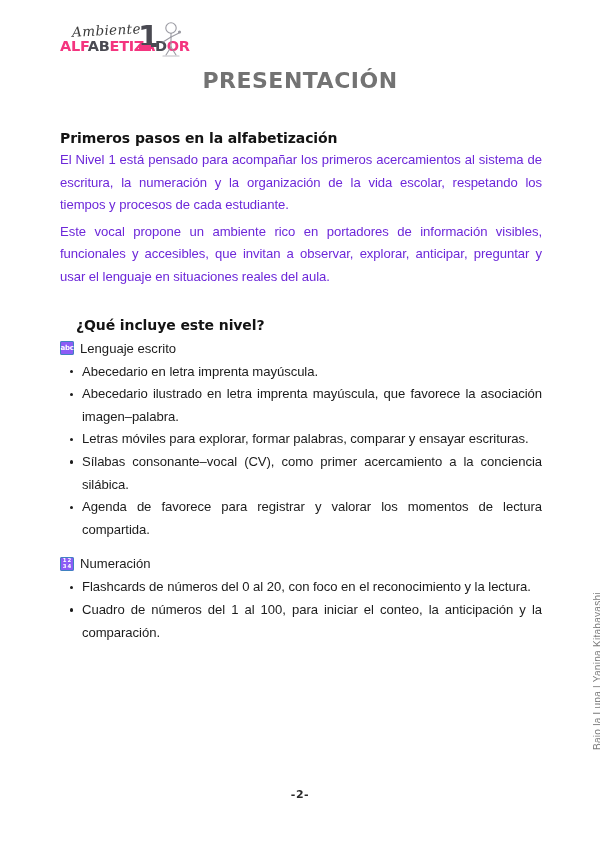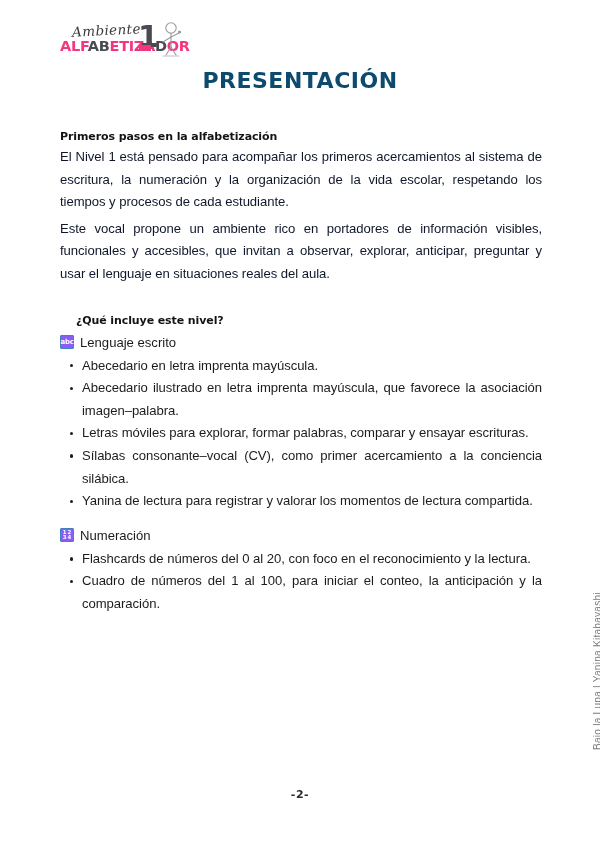--- a/index.html
+++ b/index.html
@@ -78,46 +78,46 @@
   .doc-title {
     position: absolute;
     left: 0;
     right: 0;
     top: 68px;
     text-align: center;
     font-family: "DejaVu Sans", sans-serif;
     font-weight: bold;
     font-size: 22px;
     letter-spacing: 0.5px;
-    color: #0c4a6e;
+    color: #737373;
   }
 
   
   .content {
     position: absolute;
     left: 60px;
     top: 130px;
     width: 482px;
   }
   h2.section-head {
     margin: 0 0 3px 0;
     font-family: "DejaVu Sans", sans-serif;
     font-weight: bold;
-    font-size: 11px;
+    font-size: 14px;
     color: #131313;
     letter-spacing: -0.1px;
   }
   h2.section-head.spaced { margin-top: 28px; margin-left: 16px; }
 
   p.para {
     margin: 0 0 0 0;
     text-align: justify;
     font-size: 13.1px;
     line-height: 22.6px;
-    color: #0f172a;
+    color: #6d28d9;
     letter-spacing: -0.05px;
   }
   p.para + p.para { margin-top: 4px; }
 
   .subsec {
     display: flex;
     align-items: center;
     gap: 6px;
     margin-top: 5px;
     font-size: 13.1px;
@@ -257,21 +257,21 @@
       <span class="emoji-box">
         <span class="abc">abc</span>
       </span>
       <span>Lenguaje escrito</span>
     </div>
     <ul class="bullets">
       <li>Abecedario en letra imprenta mayúscula.</li>
       <li>Abecedario ilustrado en letra imprenta mayúscula, que favorece la asociación imagen–palabra.</li>
       <li>Letras móviles para explorar, formar palabras, comparar y ensayar escrituras.</li>
       <li>Sílabas consonante–vocal (CV), como primer acercamiento a la conciencia silábica.</li>
-      <li>Yanina de lectura para registrar y valorar los momentos de lectura compartida.</li>
+      <li>Agenda de favorece para registrar y valorar los momentos de lectura compartida.</li>
     </ul>
 
     <div class="subsec gap-top">
       <span class="emoji-box">
         <span class="nums">
           <span>1</span>
           <span>2</span>
           <span>3</span>
           <span>4</span>
         </span>

